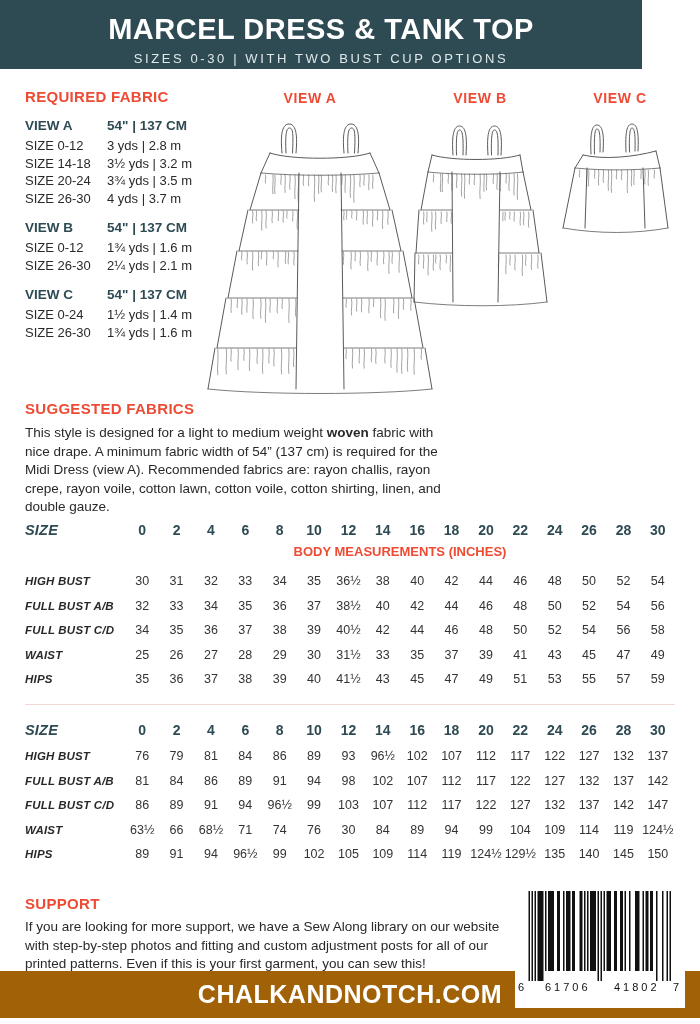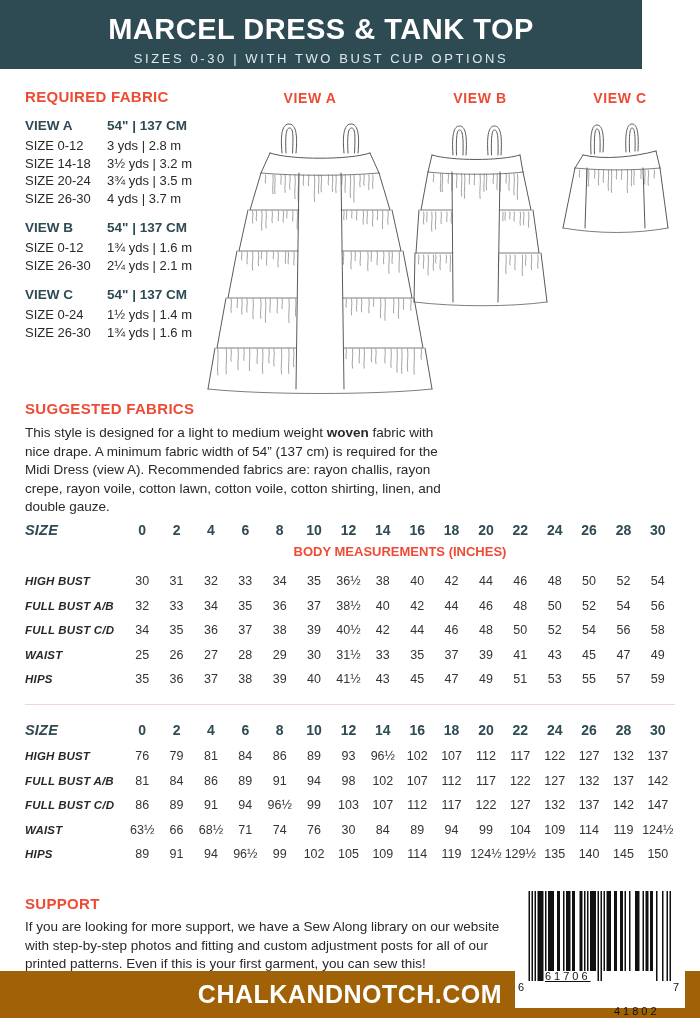--- a/index.html
+++ b/index.html
@@ -642,18 +642,18 @@
         <rect x="120.00" y="6" width="4.50" height="80" fill="#111"></rect>
         <rect x="127.50" y="6" width="1.50" height="80" fill="#111"></rect>
         <rect x="130.50" y="6" width="3.00" height="80" fill="#111"></rect>
         <rect x="135.00" y="6" width="3.00" height="80" fill="#111"></rect>
         <rect x="141.00" y="6" width="1.50" height="90" fill="#111"></rect>
         <rect x="147.00" y="6" width="1.50" height="90" fill="#111"></rect>
         <rect x="151.50" y="6" width="1.50" height="90" fill="#111"></rect>
         <rect x="154.50" y="6" width="1.50" height="90" fill="#111"></rect>
       </svg>
     <span class="bc-digit" style="left:3px;top:96px;">6</span>
-    <span class="bc-digit" style="left:30px;top:85px;width:44px;text-align:center;letter-spacing:3px;text-decoration:underline;">61706</span>
-    <span class="bc-digit" style="left:99px;top:96px;width:44px;text-align:center;letter-spacing:3px;margin-top:24px;">41802</span>
+    <span class="bc-digit" style="left:30px;top:96px;width:44px;text-align:center;letter-spacing:3px;">61706</span>
+    <span class="bc-digit" style="left:99px;top:96px;width:44px;text-align:center;letter-spacing:3px;">41802</span>
     <span class="bc-digit" style="left:158px;top:96px;">7</span>
   </div>
 
 </div>
 
 </body></html>

